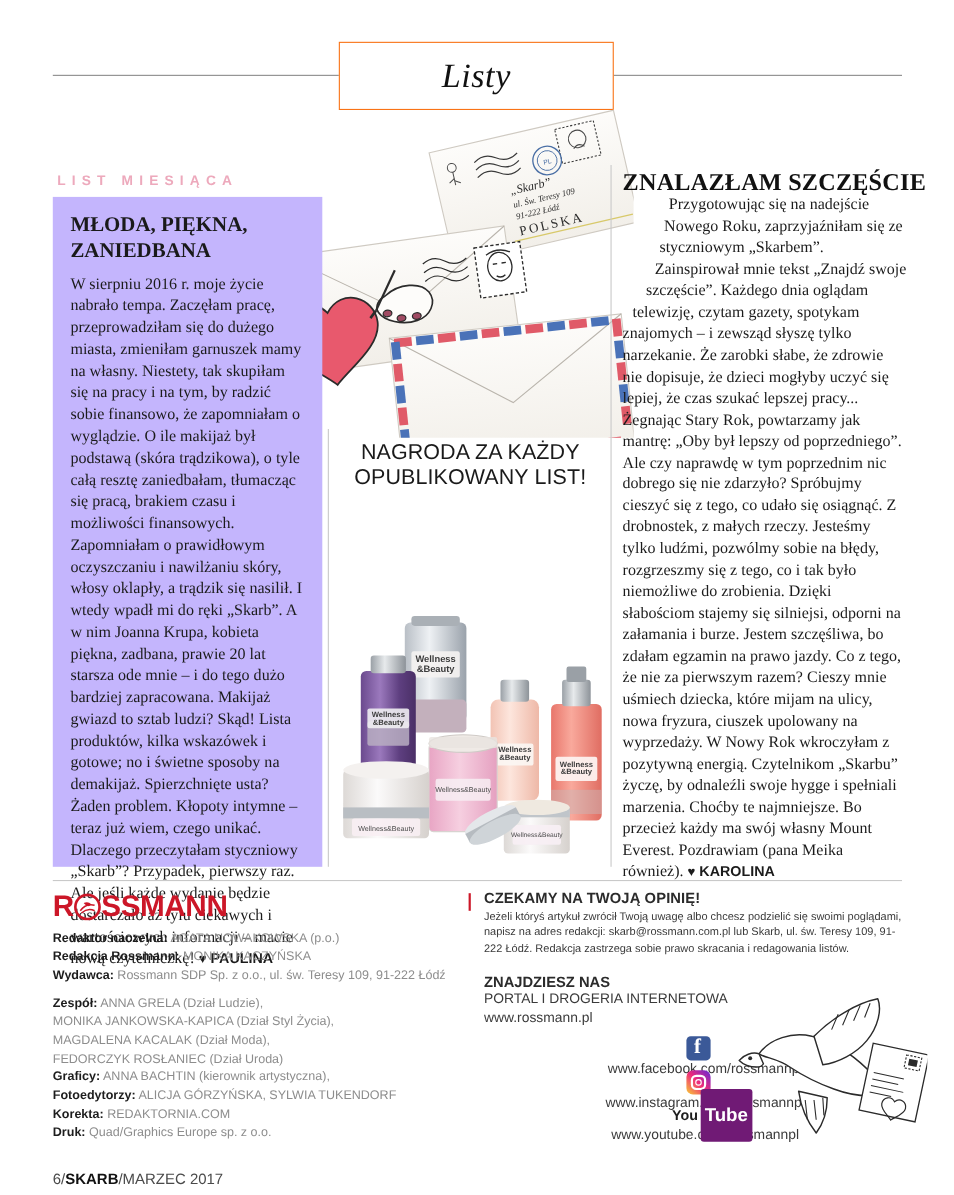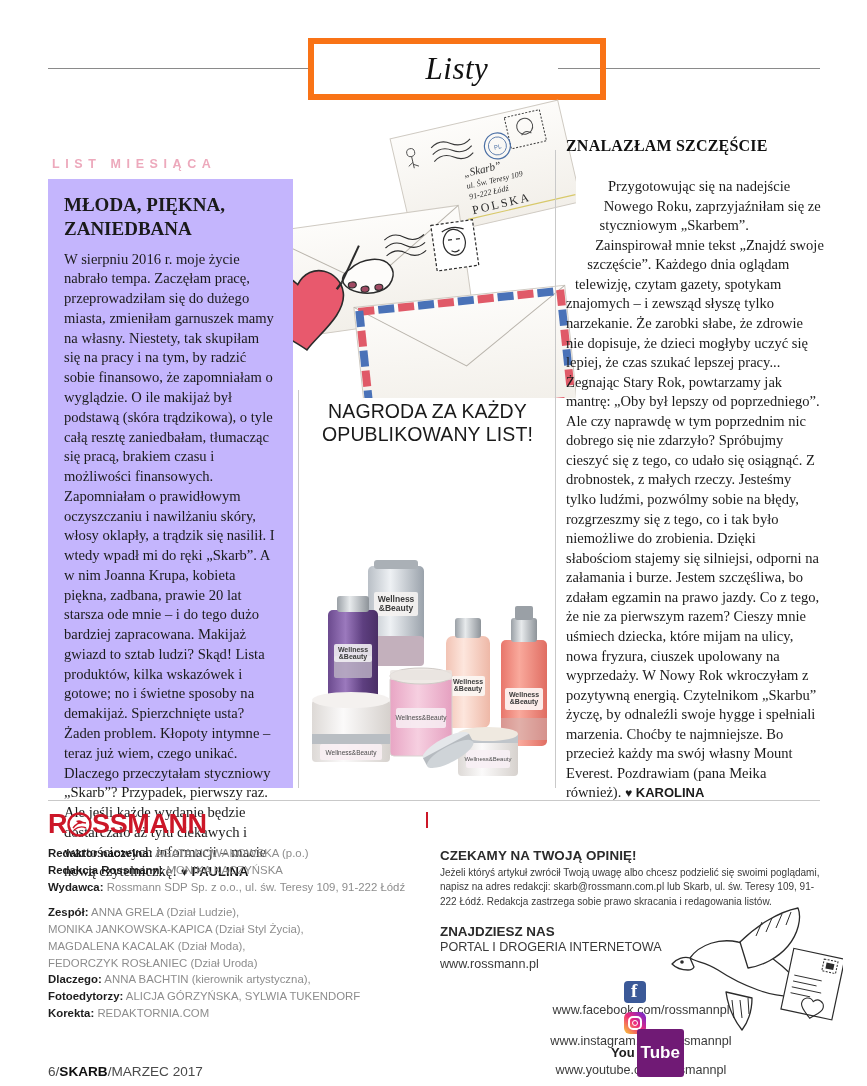--- a/index.html
+++ b/index.html
@@ -14,22 +14,22 @@
   
   .page-header {
     position: absolute; left: 0; top: 38px; width: 867px; height: 60px;
   }
   .hdr-rule {
     position: absolute; top: 30px; height: 1px; background: #8a8a8a;
   }
   .hdr-rule.left  { left: 48px; width: 260px; }
   .hdr-rule.right { left: 558px; width: 262px; }
   .hdr-box {
-    position: absolute; left: 308px; top: 0px; width: 298px; height: 62px;
-    border: 6px solid #f97316;
+    position: absolute; left: 308px; top: 0px; width: 250px; height: 62px;
+    border: 1px solid #f97316;
     display: flex; align-items: center; justify-content: center;
   }
   .hdr-title {
     font-family: "Liberation Serif", serif;
     font-style: italic; font-size: 31px; color: #111;
     letter-spacing: .5px;
   }
 
   
   .col-rule {
@@ -76,23 +76,23 @@
     letter-spacing: .1px;
   }
   .promo-text {
     font-family: "Liberation Sans", sans-serif;
     font-size: 13.4px; line-height: 1.41; color: #2a2a2a;
     margin-top: 8px;
   }
 
   
   .right-head {
-    position: absolute; left: 566px; top: 137px; width: 258px;
+    position: absolute; left: 566px; top: 153px; width: 258px;
     font-family: "Liberation Serif", serif;
-    font-weight: 700; font-size: 16px; color: #111;
+    font-weight: 700; font-size: 22px; color: #111;
     letter-spacing: .2px; white-space: nowrap;
   }
   .right-body {
     position: absolute; left: 566px; top: 177px; width: 258px;
     font-family: "Liberation Serif", serif;
     font-size: 14.55px; line-height: 1.345; color: #1b1b1b;
   }
   .rb-indent { text-indent: 16px; }
   .rb-shape {
     float: left; width: 42px; height: 112px;
@@ -127,21 +127,21 @@
     font-size: 13.6px; color: #4a4a4a;
   }
   .pagenum b { color: #111; font-weight: 700; }
 
   .foot-divider {
     position: absolute; left: 426px; top: 812px; width: 1.5px; height: 16px;
     background: #cc1728;
   }
   .foot-right {
     position: absolute; left: 440px; top: 809px; width: 390px;
-    font-family: "Liberation Sans", sans-serif; color: #2b2b2b; margin-top: 39px;
+    font-family: "Liberation Sans", sans-serif; color: #2b2b2b;
   }
   .fr-head {
     font-size: 13.4px; font-weight: 700; letter-spacing: .1px; margin-bottom: 3px;
   }
   .fr-text { font-size: 10px; line-height: 1.43; color: #3a3a3a; }
   .fr-head2 { font-size: 13.4px; font-weight: 700; margin-top: 15px; }
   .fr-sub { font-size: 12.6px; line-height: 1.38; color: #3a3a3a; }
 
   .social-row {
     display: flex; align-items: center; margin-top: 7px; height: 24px; flex-direction: column;
@@ -463,23 +463,24 @@
   <div class="blk">
     <div><b>Redaktor naczelna:</b> <span>AGATA NOWAKOWSKA (p.o.)</span></div>
     <div><b>Redakcja Rossmann:</b> <span>MONIKA KACZYŃSKA</span></div>
     <div><b>Wydawca:</b> <span>Rossmann SDP Sp. z o.o., ul. św. Teresy 109, 91-222 Łódź</span></div>
   </div>
   <div class="blk">
     <div><b>Zespół:</b> <span>ANNA GRELA (Dział Ludzie),</span></div>
     <div><span>MONIKA JANKOWSKA-KAPICA (Dział Styl Życia),</span></div>
     <div><span>MAGDALENA KACALAK (Dział Moda),</span></div>
     <div><span>FEDORCZYK ROSŁANIEC (Dział Uroda)</span></div>
-    <div><b>Dlaczego:</b> <span>ANNA BACHTIN (kierownik artystyczna),</span></div>
+    <div><b>Graficy:</b> <span>ANNA BACHTIN (kierownik artystyczna),</span></div>
     <div><b>Fotoedytorzy:</b> <span>ALICJA GÓRZYŃSKA, SYLWIA TUKENDORF</span></div>
     <div><b>Korekta:</b> <span>REDAKTORNIA.COM</span></div>
+    <div><b>Druk:</b> <span>Quad/Graphics Europe sp. z o.o.</span></div>
   </div>
 </div>
 
 <div class="pagenum">
   <span>6/</span><b>SKARB</b><span>/MARZEC 2017</span>
 </div>
 
 <div class="foot-divider"></div>
 
 <div class="foot-right">

